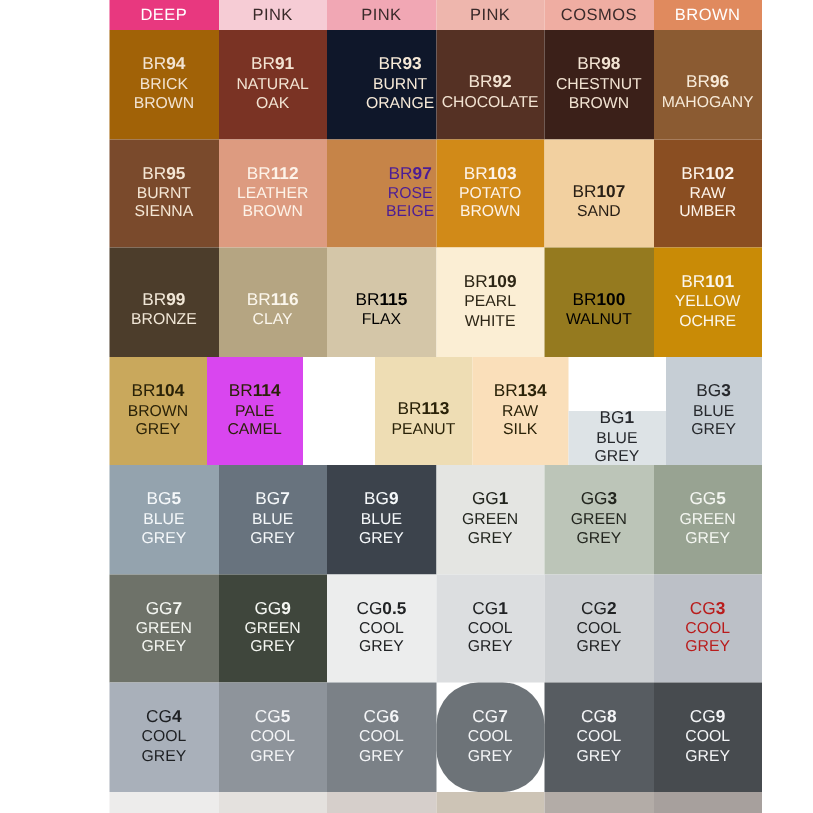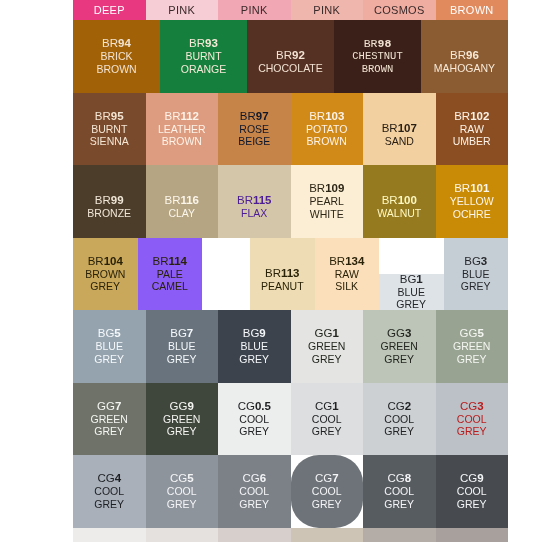--- a/index.html
+++ b/index.html
@@ -107,34 +107,41 @@
         <div class="header-cell" style="background: rgb(224, 138, 94); color: rgb(255, 255, 255);">BROWN</div>
       </div>
       <div class="swatch-row">
         <div class="swatch-cell" style="background: #a16207; color: rgb(242, 227, 210);">
           <div>
             <div class="code"><span class="pre">BR</span><span class="num">94</span></div>
             <div class="name-line">BRICK</div>
             <div class="name-line">BROWN</div>
           </div>
         </div>
-        <div class="swatch-cell" style="background: #15803d; color: rgb(247, 234, 216);">
+        <div class="swatch-cell" style="background: rgb(122, 51, 36); color: rgb(242, 227, 210);">
+          <div>
+            <div class="code"><span class="pre">BR</span><span class="num">91</span></div>
+            <div class="name-line">NATURAL</div>
+            <div class="name-line">OAK</div>
+          </div>
+        </div>
+        <div class="swatch-cell" style="background: #0f172a; color: rgb(247, 234, 216); align-items: flex-end;">
           <div>
             <div class="code"><span class="pre">BR</span><span class="num">93</span></div>
             <div class="name-line">BURNT</div>
             <div class="name-line">ORANGE</div>
           </div>
         </div>
         <div class="swatch-cell" style="background: rgb(85, 49, 36); color: rgb(242, 227, 210);">
           <div class="nudge-down">
             <div class="code"><span class="pre">BR</span><span class="num">92</span></div>
             <div class="name-line">CHOCOLATE</div>
           </div>
         </div>
-        <div class="swatch-cell" style="background: rgb(59, 32, 25); color: rgb(242, 227, 210); font-family: Liberation Mono, monospace;">
+        <div class="swatch-cell" style="background: rgb(59, 32, 25); color: rgb(242, 227, 210);">
           <div>
             <div class="code"><span class="pre">BR</span><span class="num">98</span></div>
             <div class="name-line">CHESTNUT</div>
             <div class="name-line">BROWN</div>
           </div>
         </div>
         <div class="swatch-cell" style="background: rgb(139, 91, 50); color: rgb(247, 234, 216);">
           <div class="nudge-down">
             <div class="code"><span class="pre">BR</span><span class="num">96</span></div>
             <div class="name-line">MAHOGANY</div>
@@ -149,21 +156,21 @@
             <div class="name-line">SIENNA</div>
           </div>
         </div>
         <div class="swatch-cell" style="background: rgb(221, 155, 128); color: rgb(253, 243, 232);">
           <div>
             <div class="code"><span class="pre">BR</span><span class="num">112</span></div>
             <div class="name-line">LEATHER</div>
             <div class="name-line">BROWN</div>
           </div>
         </div>
-        <div class="swatch-cell" style="background: rgb(198, 132, 72); color: #0f172a;">
+        <div class="swatch-cell" style="background: rgb(198, 132, 72); color: #4c1d95; align-items: flex-end;">
           <div>
             <div class="code"><span class="pre">BR</span><span class="num">97</span></div>
             <div class="name-line">ROSE</div>
             <div class="name-line">BEIGE</div>
           </div>
         </div>
         <div class="swatch-cell" style="background: rgb(209, 138, 24); color: rgb(253, 243, 232);">
           <div>
             <div class="code"><span class="pre">BR</span><span class="num">103</span></div>
             <div class="name-line">POTATO</div>
@@ -190,34 +197,34 @@
             <div class="code"><span class="pre">BR</span><span class="num">99</span></div>
             <div class="name-line">BRONZE</div>
           </div>
         </div>
         <div class="swatch-cell" style="background: rgb(181, 165, 130); color: rgb(251, 246, 236);">
           <div class="nudge-down">
             <div class="code"><span class="pre">BR</span><span class="num">116</span></div>
             <div class="name-line">CLAY</div>
           </div>
         </div>
-        <div class="swatch-cell" style="background: rgb(212, 198, 168); color: #4c1d95; align-items: center;">
+        <div class="swatch-cell" style="background: rgb(212, 198, 168); color: #000000; align-items: center;">
           <div class="nudge-down">
             <div class="code"><span class="pre">BR</span><span class="num">115</span></div>
             <div class="name-line">FLAX</div>
           </div>
         </div>
         <div class="swatch-cell" style="background: rgb(251, 238, 212); color: rgb(45, 38, 22);">
           <div>
             <div class="code"><span class="pre">BR</span><span class="num">109</span></div>
             <div class="name-line">PEARL</div>
             <div class="name-line">WHITE</div>
           </div>
         </div>
-        <div class="swatch-cell" style="background: rgb(149, 122, 31); color: #fef9c3;">
+        <div class="swatch-cell" style="background: rgb(149, 122, 31); color: #000000;">
           <div class="nudge-down">
             <div class="code"><span class="pre">BR</span><span class="num">100</span></div>
             <div class="name-line">WALNUT</div>
           </div>
         </div>
         <div class="swatch-cell" style="background: rgb(201, 139, 6); color: rgb(251, 246, 236);">
           <div>
             <div class="code"><span class="pre">BR</span><span class="num">101</span></div>
             <div class="name-line">YELLOW</div>
             <div class="name-line">OCHRE</div>
@@ -225,21 +232,21 @@
         </div>
       </div>
       <div class="swatch-row">
         <div class="swatch-cell" style="background: rgb(201, 168, 92); color: rgb(42, 34, 8);">
           <div>
             <div class="code"><span class="pre">BR</span><span class="num">104</span></div>
             <div class="name-line">BROWN</div>
             <div class="name-line">GREY</div>
           </div>
         </div>
-        <div class="swatch-cell" style="background: #8b5cf6; color: rgb(42, 34, 8);">
+        <div class="swatch-cell" style="background: #d946ef; color: rgb(42, 34, 8);">
           <div>
             <div class="code"><span class="pre">BR</span><span class="num">114</span></div>
             <div class="name-line">PALE</div>
             <div class="name-line">CAMEL</div>
           </div>
         </div>
         <div class="swatch-cell" style="background: rgb(238, 221, 180); color: rgb(42, 34, 8); margin-left: 48px;">
           <div class="nudge-down">
             <div class="code"><span class="pre">BR</span><span class="num">113</span></div>
             <div class="name-line">PEANUT</div>

